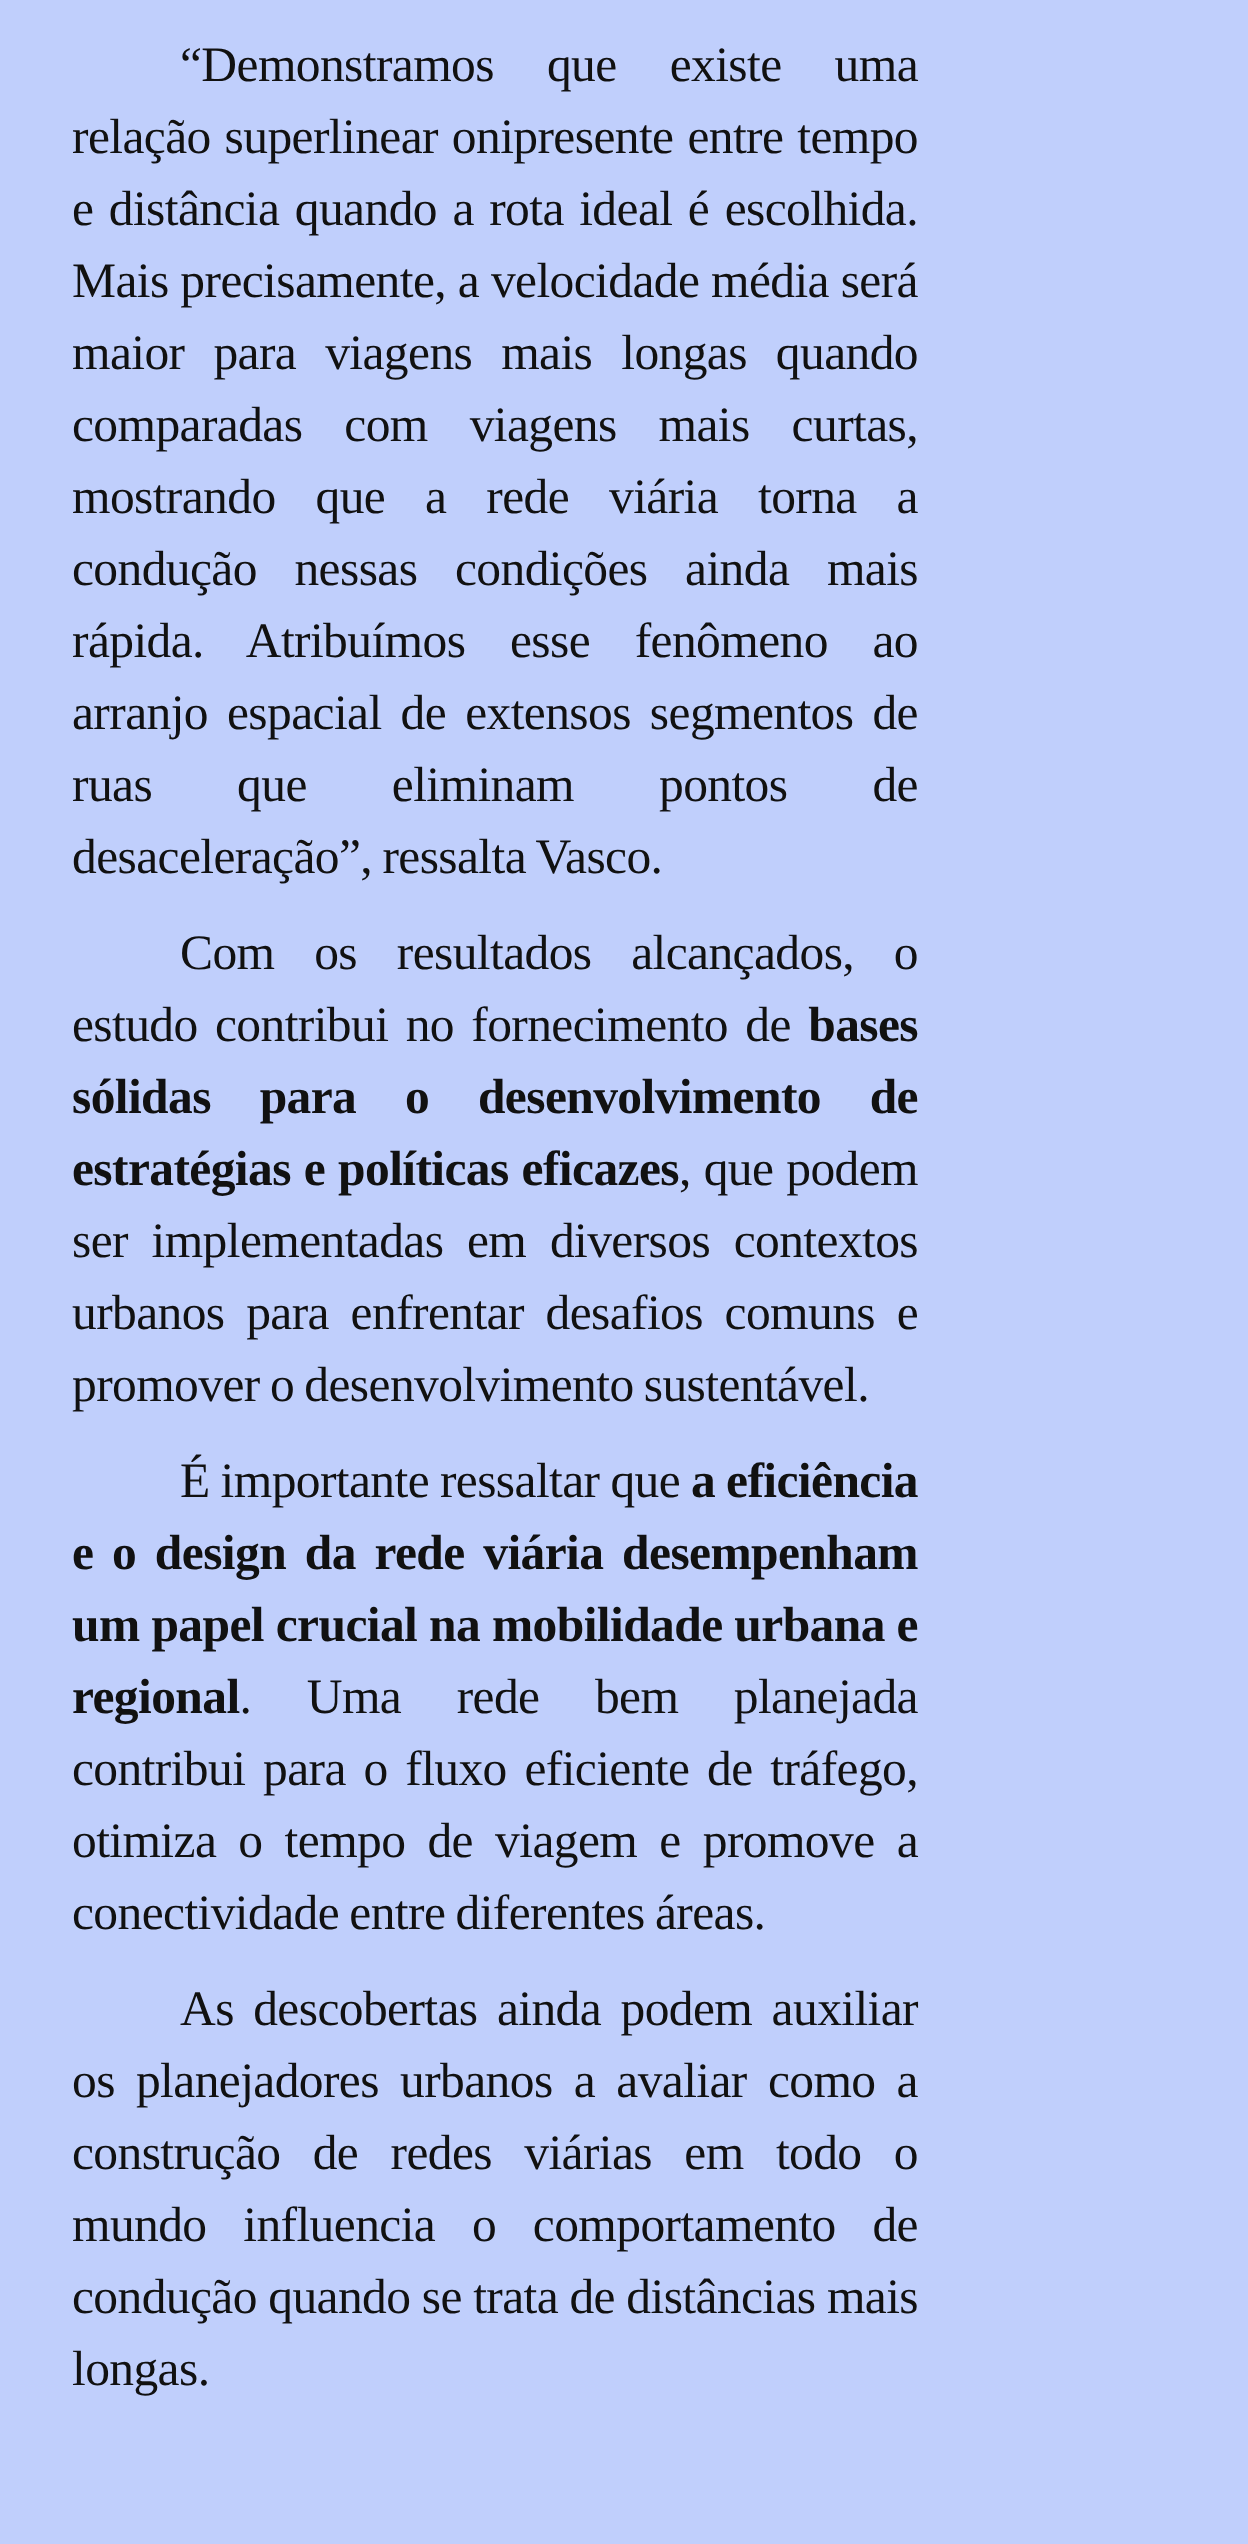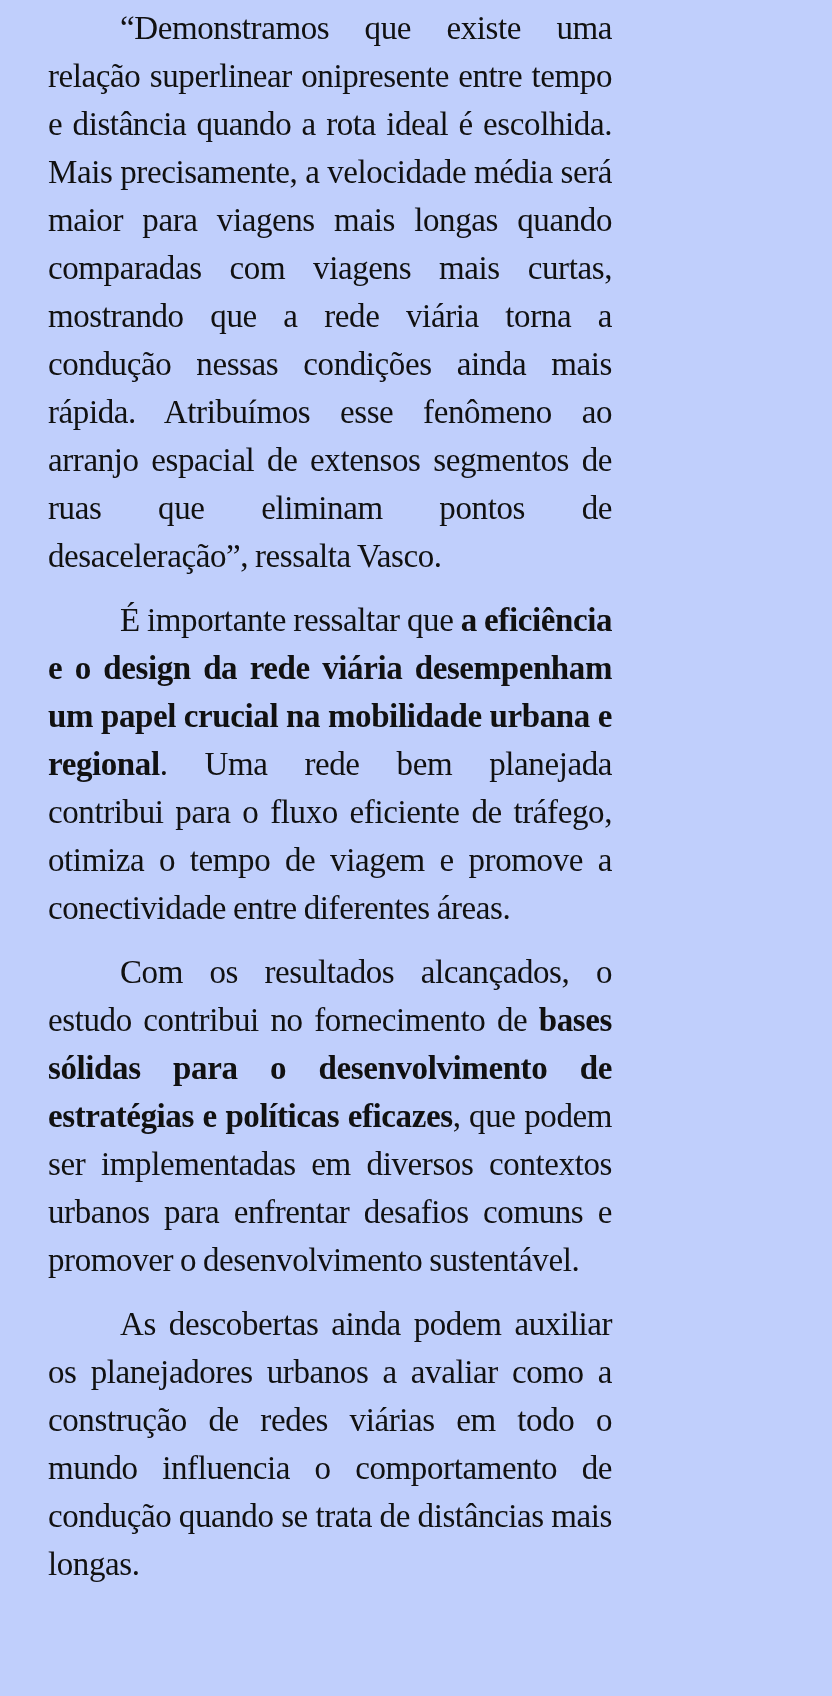--- a/index.html
+++ b/index.html
@@ -10,21 +10,21 @@
       width: 832px;
       height: 1696px;
       background: #c0cffc;
       overflow: hidden;
     }
     .page {
       position: relative;
       width: 660px;
       height: 1696px;
       box-sizing: border-box;
-      padding: 4px 48px 0 48px;
+      padding: 20px 48px 0 48px;
       font-family: "Liberation Serif", "DejaVu Serif", serif;
       color: #111111;
     }
     .para {
       margin: 0 0 16px 0;
       font-size: 33px;
       line-height: 48px;
       text-align: justify;
       text-indent: 72px;
       hyphens: manual;
@@ -37,24 +37,24 @@
   </style>
 </head>
 <body>
 
 <div class="page">
   <p class="para">
     <span>“Demonstramos que existe uma relação su­perlinear onipresente entre tempo e distância quando a rota ideal é escolhida. Mais precisa­mente, a velocidade média será maior para via­gens mais longas quando comparadas com via­gens mais curtas, mostrando que a rede viária torna a condução nessas condições ainda mais rápida. Atribuímos esse fenômeno ao arranjo es­pacial de extensos segmentos de ruas que elimi­nam pontos de desaceleração”, ressalta Vasco.</span>
   </p>
 
   <p class="para">
-    <span>É importante ressaltar que </span><b>a eficiência e o design da rede viária desempenham um pa­pel crucial na mobilidade urbana e regional</b><span>. Uma rede bem planejada contribui para o fluxo eficiente de tráfego, otimiza o tempo de viagem e promove a conectividade entre diferentes áreas.</span>
+    <span>Com os resultados alcançados, o estudo contribui no fornecimento de </span><b>bases sólidas para o desenvolvimento de estratégias e po­líticas eficazes</b><span>, que podem ser implementadas em diversos contextos urbanos para enfrentar desafios comuns e promover o desenvolvimento sustentável.</span>
   </p>
 
   <p class="para">
-    <span>Com os resultados alcançados, o estudo contribui no fornecimento de </span><b>bases sólidas para o desenvolvimento de estratégias e po­líticas eficazes</b><span>, que podem ser implementadas em diversos contextos urbanos para enfrentar desafios comuns e promover o desenvolvimento sustentável.</span>
+    <span>É importante ressaltar que </span><b>a eficiência e o design da rede viária desempenham um pa­pel crucial na mobilidade urbana e regional</b><span>. Uma rede bem planejada contribui para o fluxo eficiente de tráfego, otimiza o tempo de viagem e promove a conectividade entre diferentes áreas.</span>
   </p>
 
   <p class="para">
     <span>As descobertas ainda podem auxiliar os pla­nejadores urbanos a avaliar como a construção de redes viárias em todo o mundo influencia o comportamento de condução quando se trata de distâncias mais longas.</span>
   </p>
 
 </div>
 
 </body></html>

